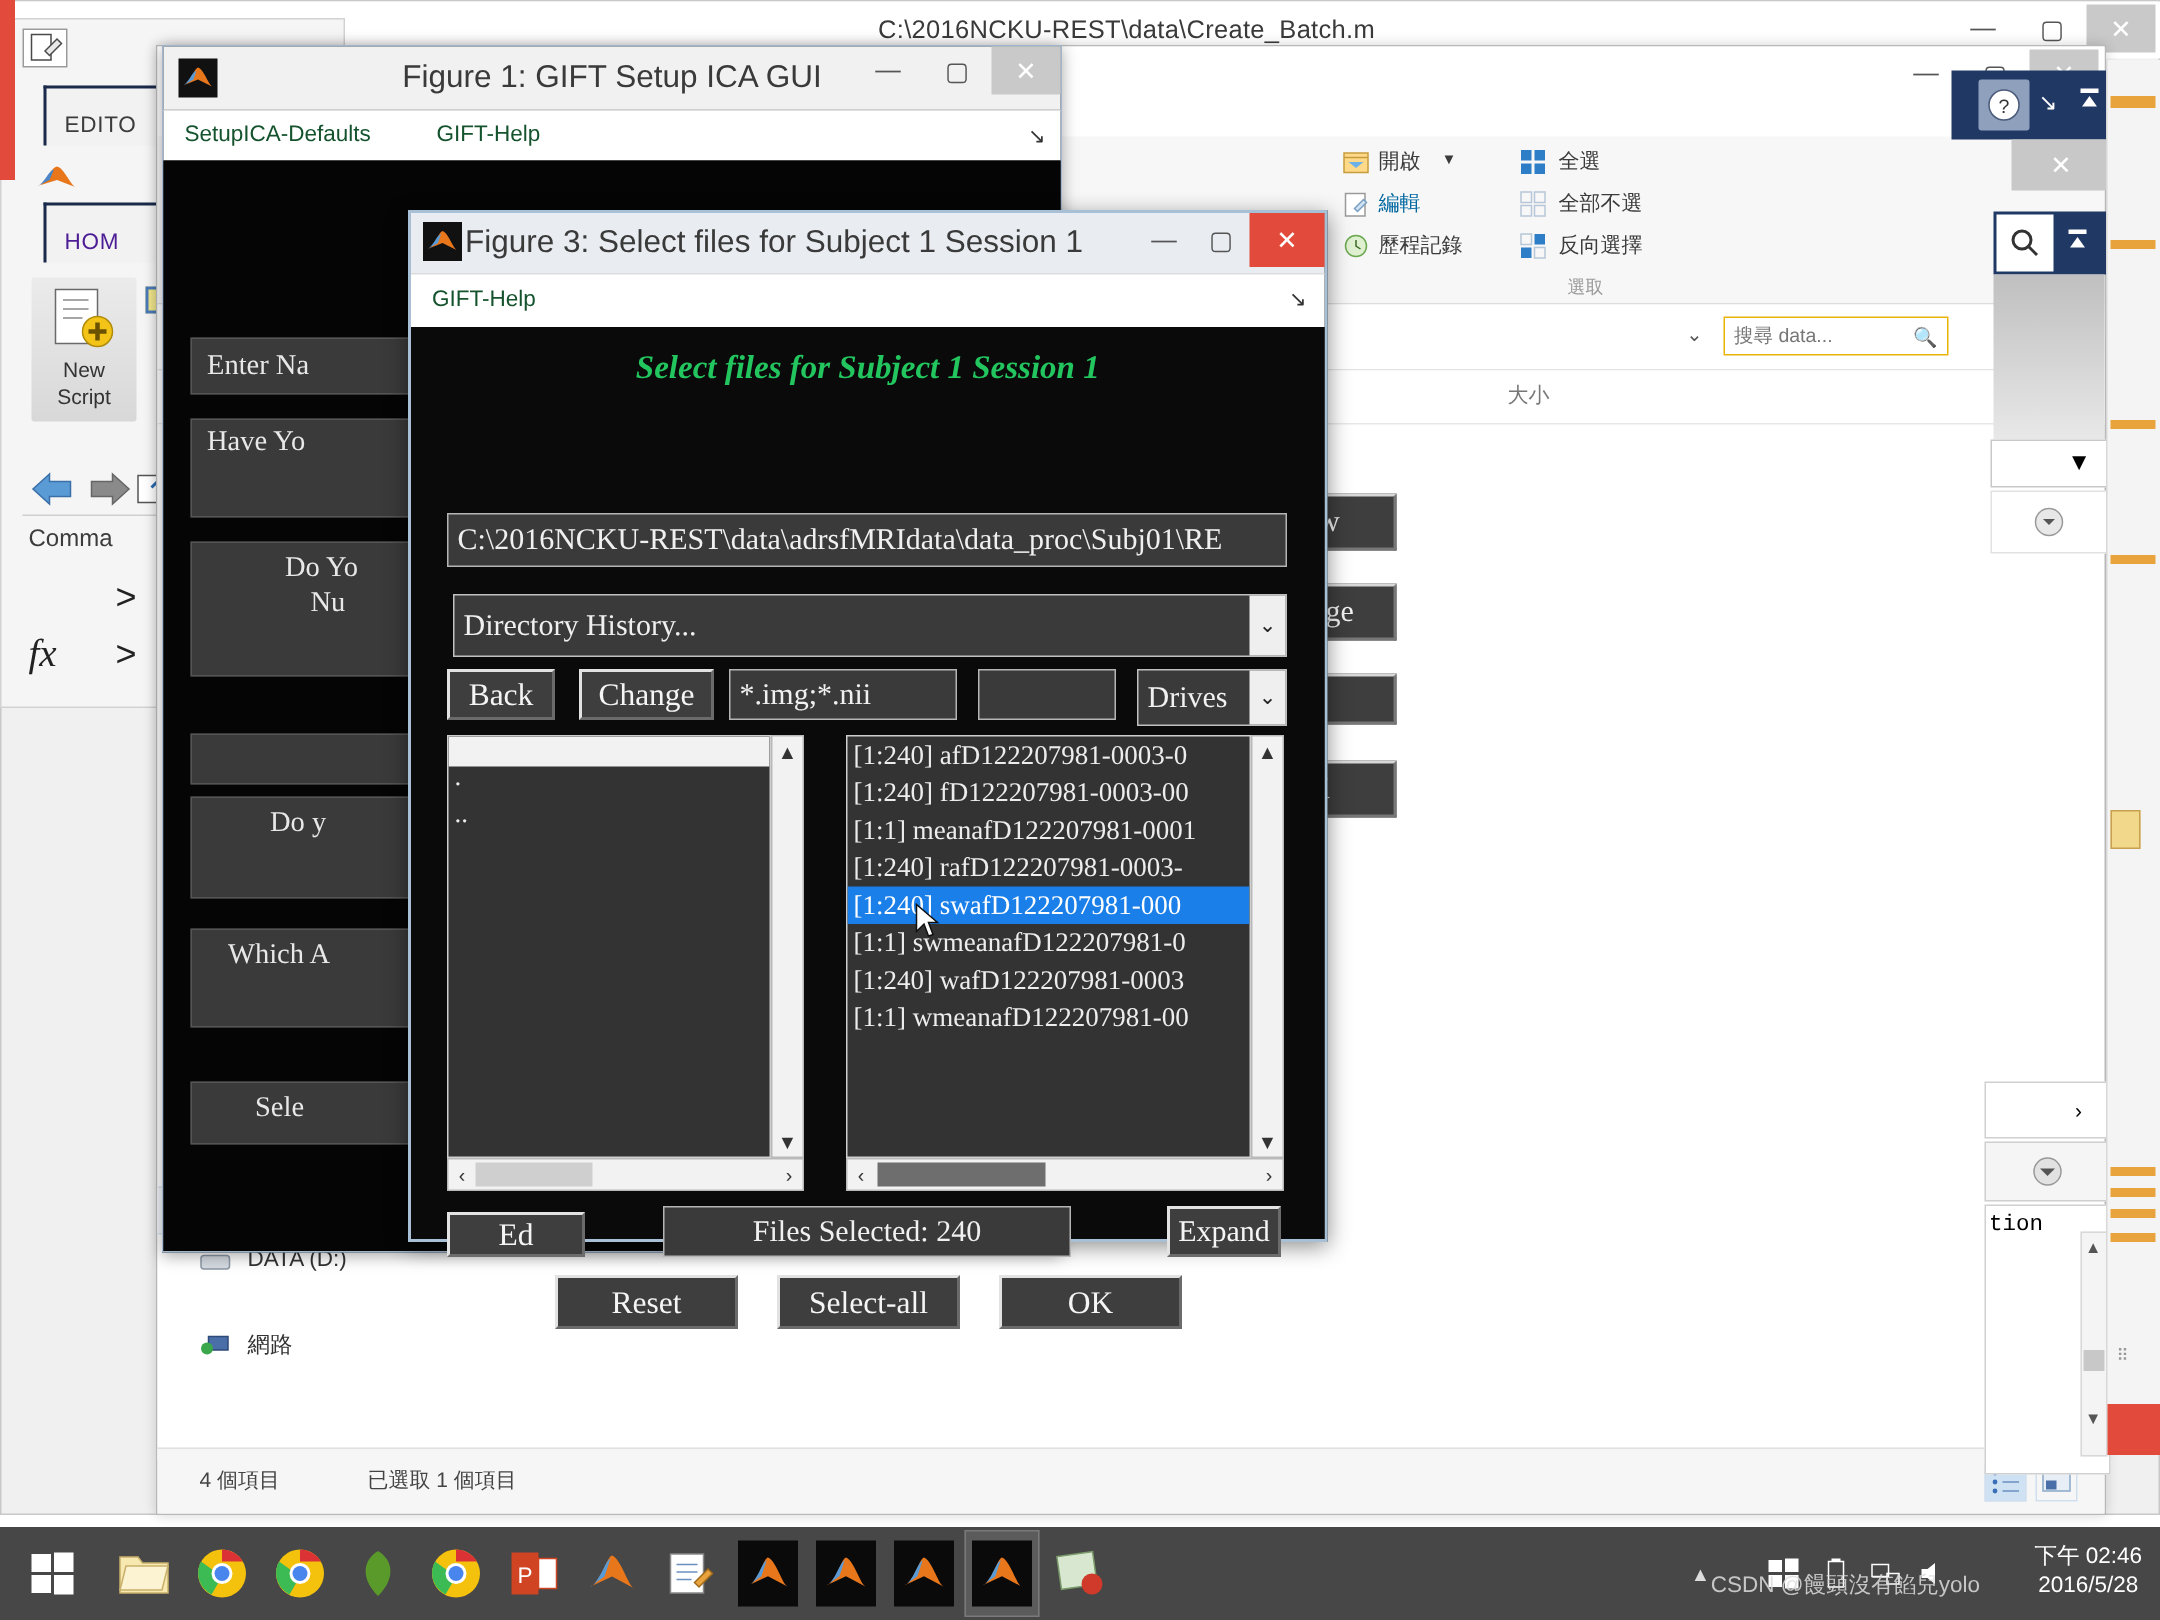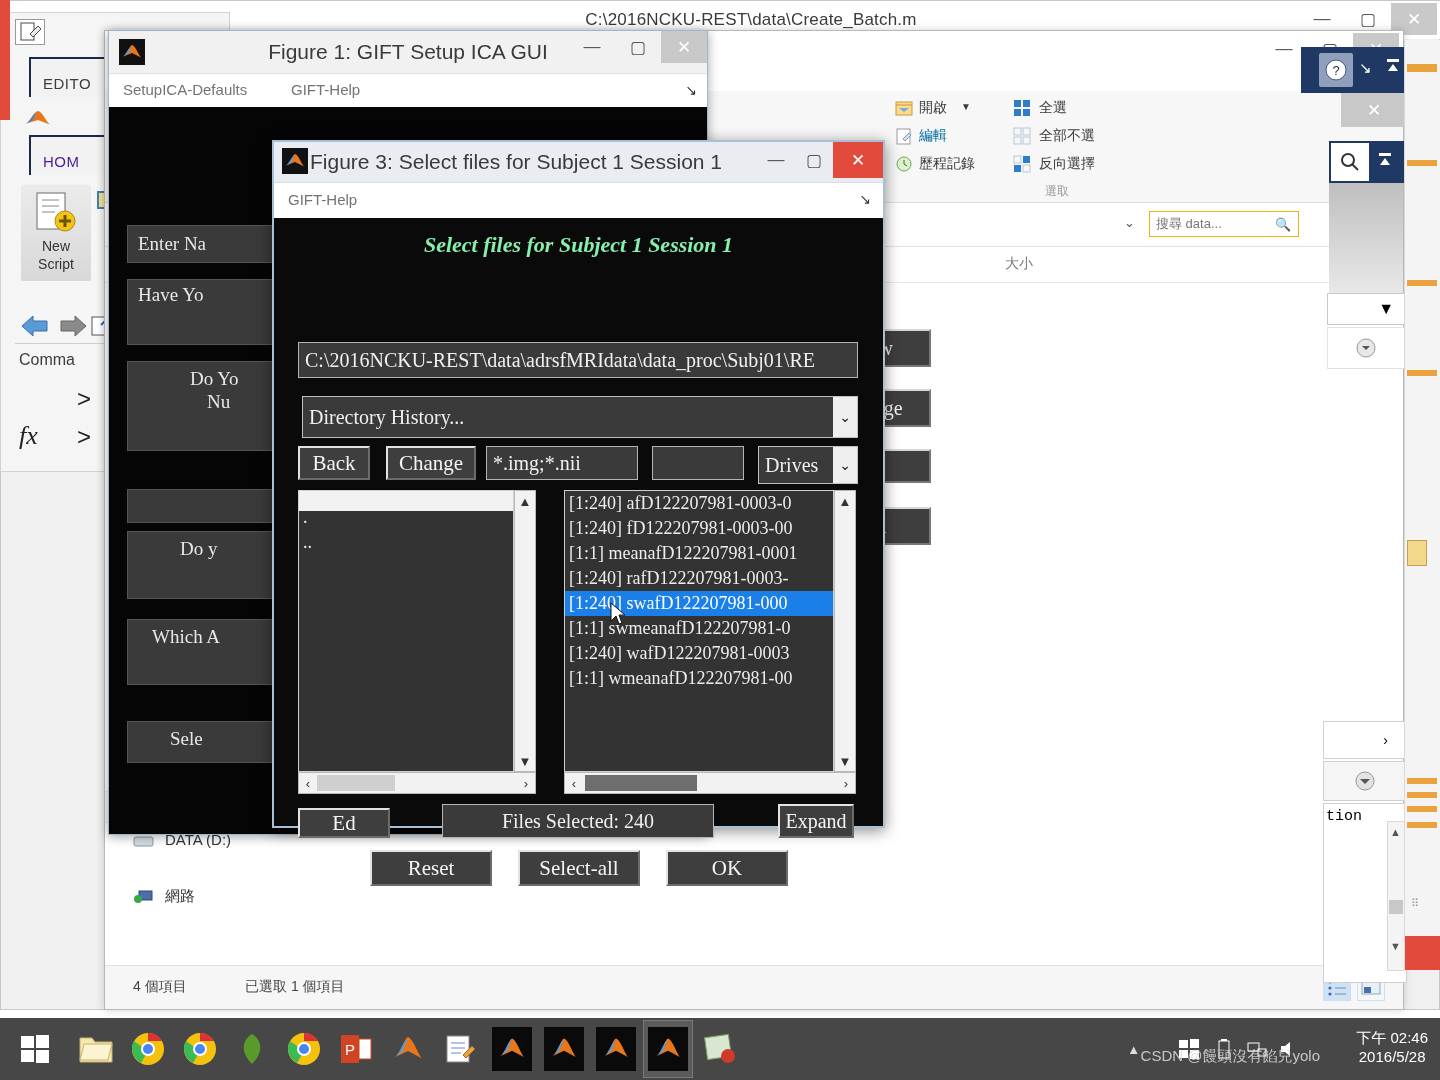--- a/index.html
+++ b/index.html
@@ -85,21 +85,21 @@
 
   
   #fig1 {
     left: 108px; top: 30px; width: 600px; height: 805px;
     background: #0a0a0a; border: 1px solid #9fb6cc;
     box-shadow: 0 2px 10px rgba(0,0,0,.35);
   }
   #fig1-titlebar { left:0; top:0; width:598px; height:42px; background:#f1f1f1; display:flex; align-items:center;}
   #fig1-title { flex:1; text-align:center; font-size:21px; color:#3a3a3a; }
   #fig1-menubar { left:0; top:42px; width:598px; height:34px; background:#fff; border-top:1px solid #e0e0e0;}
-  .menu-item { position:absolute; top:7px; font-size:15px; color:#737373; }
+  .menu-item { position:absolute; top:7px; font-size:15px; color:#14532d; }
   #fig1-body { left:0; top:76px; width:598px; height:727px; background:#050505; }
   .f1-field {
     position:absolute; background:#3a3a3a; border:1px solid #555;
     color:#e8e8e8; font-family:"Liberation Serif", serif; font-size:19px;
     display:flex; align-items:center; padding-left:10px; overflow:hidden; white-space:nowrap;
   }
   .f1-btn {
     position:absolute; background:#3e3e3e; border-top:2px solid #d8d8d8; border-left:2px solid #d8d8d8;
     border-right:2px solid #777; border-bottom:2px solid #777;
     color:#f2f2f2; font-family:"Liberation Serif", serif; font-size:20px;
@@ -112,21 +112,21 @@
     background: #0a0a0a; border: 2px solid #a8c0d6;
     box-shadow: 0 3px 14px rgba(0,0,0,.45);
   }
   #fig3-titlebar { left:0; top:0; width:609px; height:40px; background:#e9edf1; display:flex; align-items:center;}
   #fig3-title { flex:1; padding-left:8px; font-size:21px; color:#3a3a3a; }
   #fig3-menubar { left:0; top:40px; width:609px; height:36px; background:#fff; border-top:1px solid #dcdcdc;}
   #fig3-body { left:0; top:76px; width:609px; height:608px; background:#0a0a0a; }
   #fig3-heading {
     position:absolute; left:0; top:14px; width:609px; text-align:center;
     font-family:"Liberation Serif", serif; font-style:italic; font-weight:bold;
-    font-size:22px; color:#86efac;
+    font-size:22px; color:#22c55e;
   }
   .d-field {
     position:absolute; background:#3a3a3a; border:1px solid #b5b5b5;
     color:#f0f0f0; font-family:"Liberation Serif", serif; font-size:20px;
     display:flex; align-items:center; padding-left:6px; overflow:hidden; white-space:nowrap;
   }
   .d-btn {
     position:absolute; background:#3e3e3e;
     border-top:2px solid #e2e2e2; border-left:2px solid #e2e2e2;
     border-right:2px solid #6b6b6b; border-bottom:2px solid #6b6b6b;

